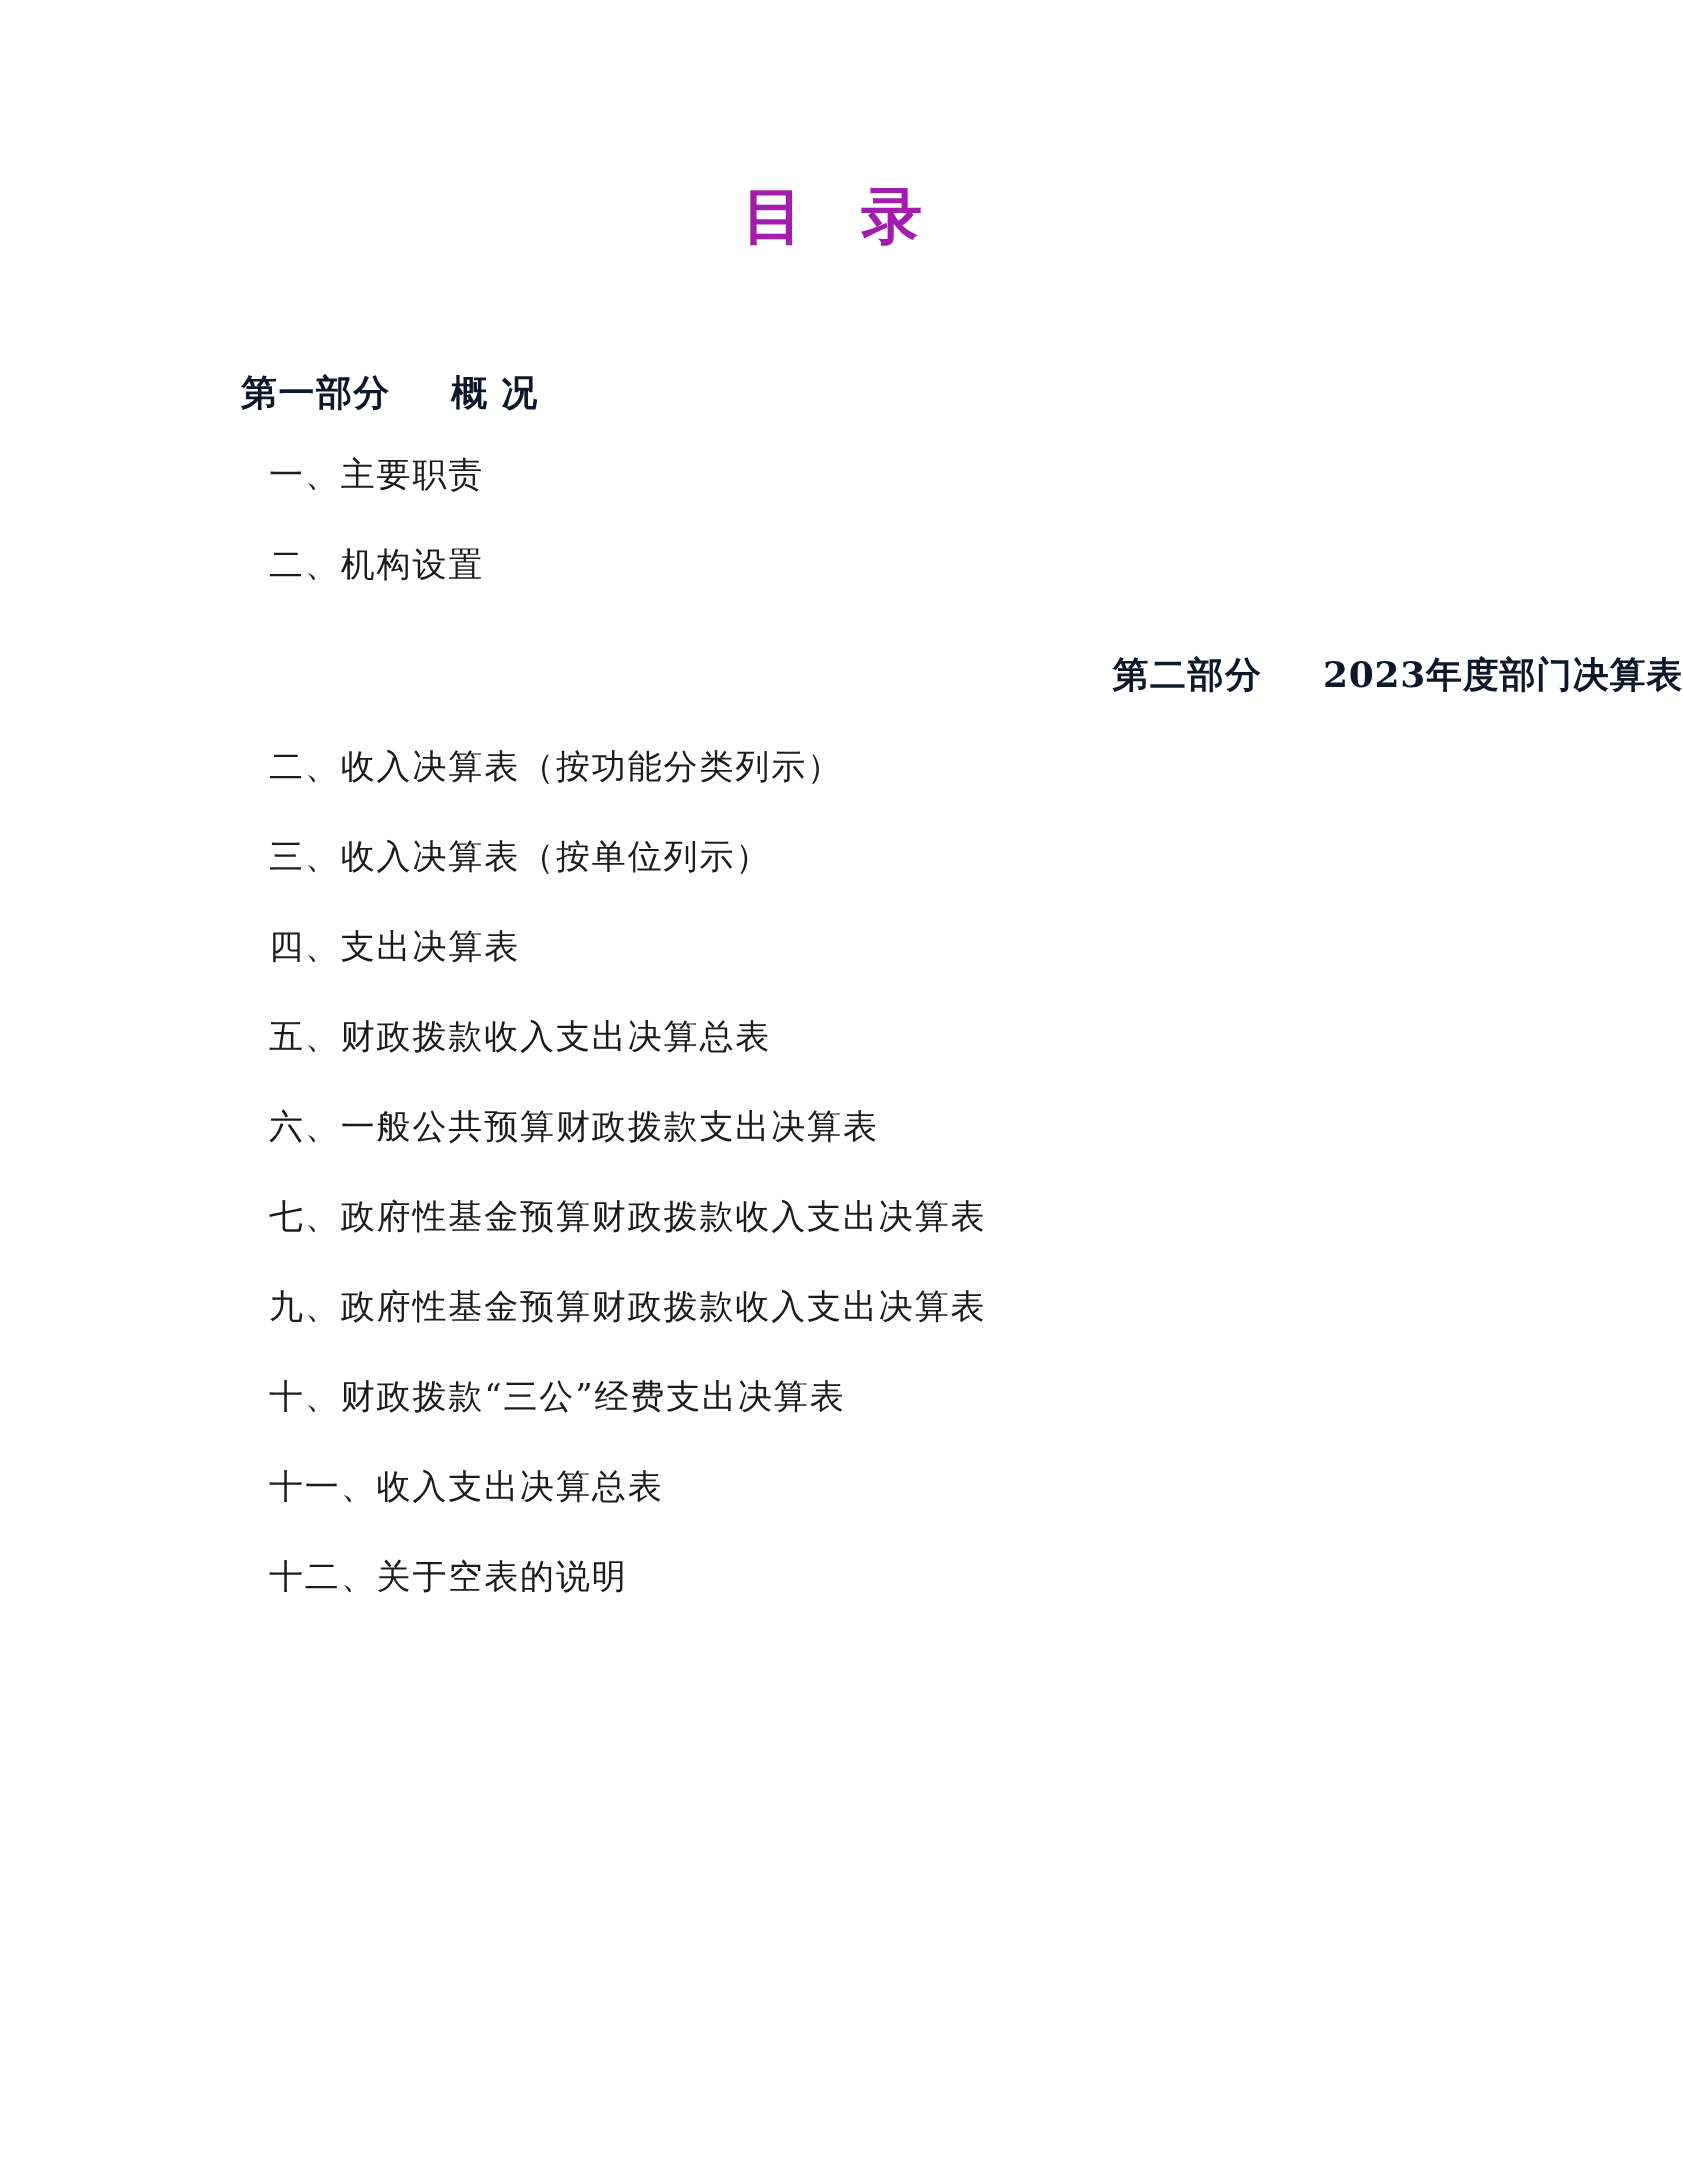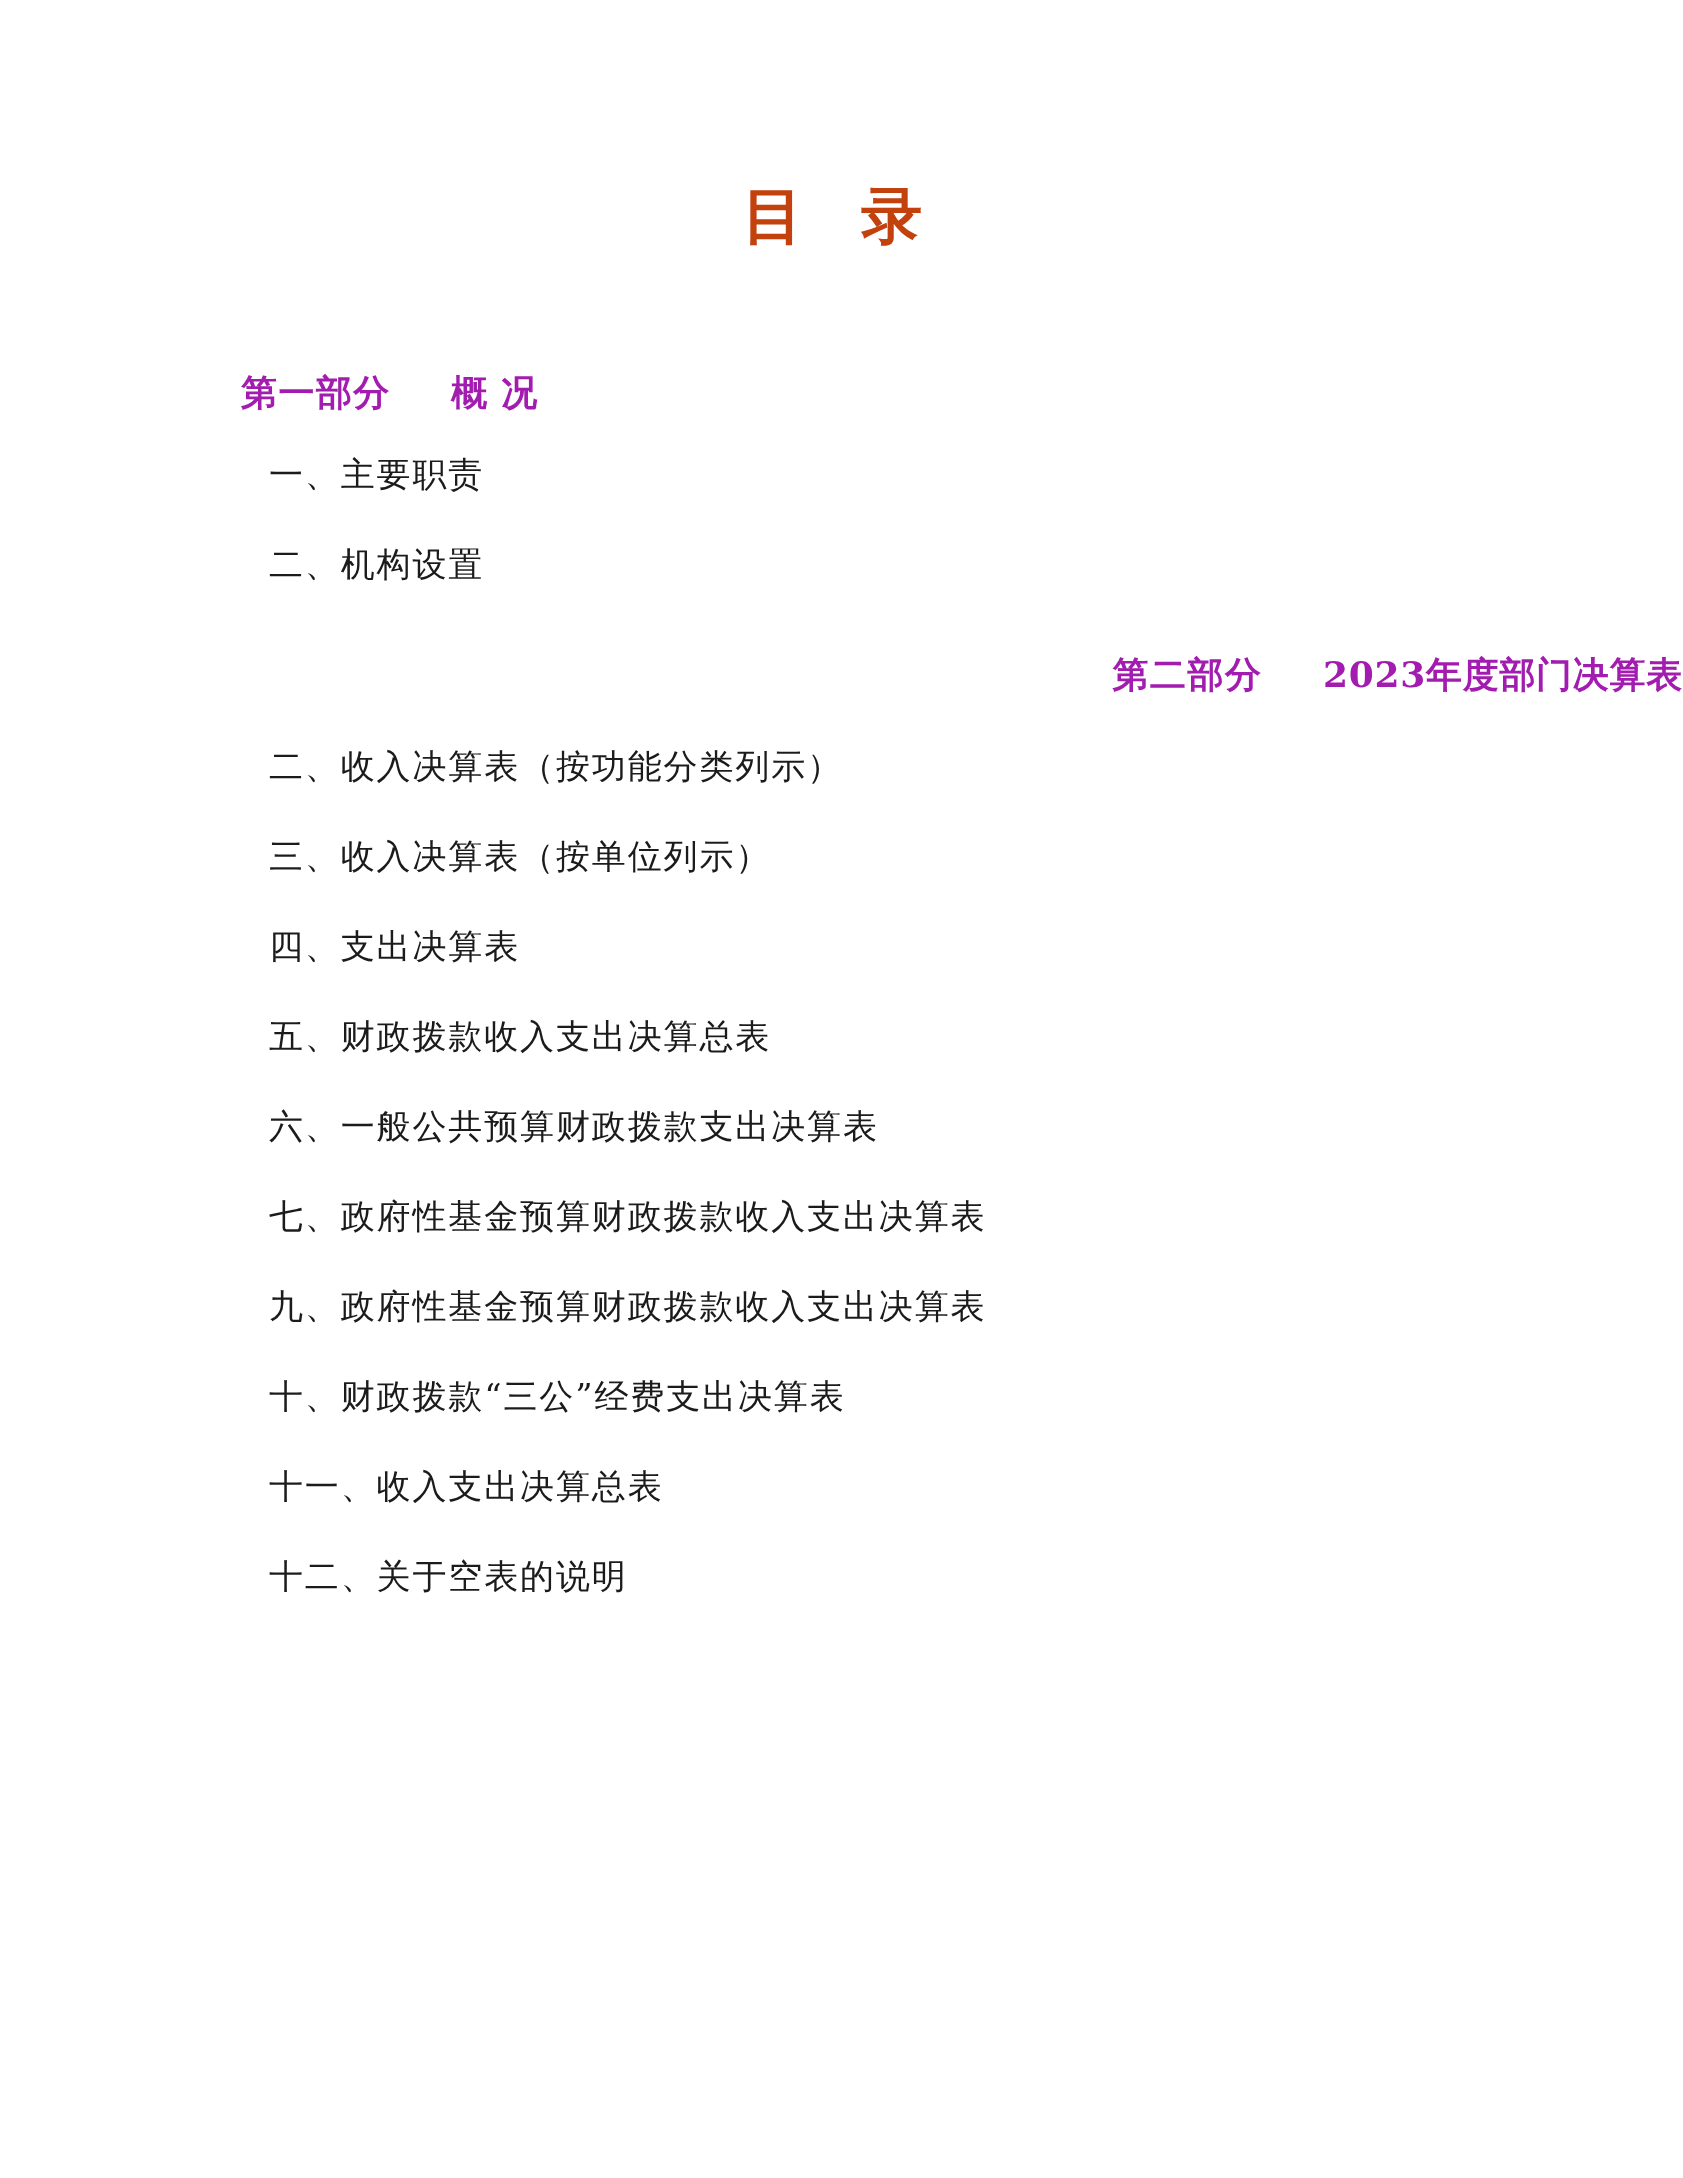--- a/index.html
+++ b/index.html
@@ -22,34 +22,34 @@
     padding: 0;
   }
   .doc-title {
     margin: 0;
     padding-top: 176px;
     text-align: center;
     font-size: 61px;
     font-weight: bold;
     letter-spacing: 0.30em;
     font-family: "DejaVu Serif", "Liberation Serif", serif;
-    color: #c2410c;
+    color: #a21caf;
   }
   .toc {
     margin: 0;
     padding: 0;
     list-style: none;
   }
   .toc-section {
     margin-top: 111px;
     padding-left: 241px;
     font-size: 36px;
     font-weight: bold;
     letter-spacing: 0.02em;
-    color: #a21caf;
+    color: #0f172a;
     white-space: nowrap;
   }
   .toc-section .sec-label {
     letter-spacing: 0.04em;
   }
   .toc-section .sec-gap {
     display: inline-block;
     width: 34px;
   }
   .toc-entry {

